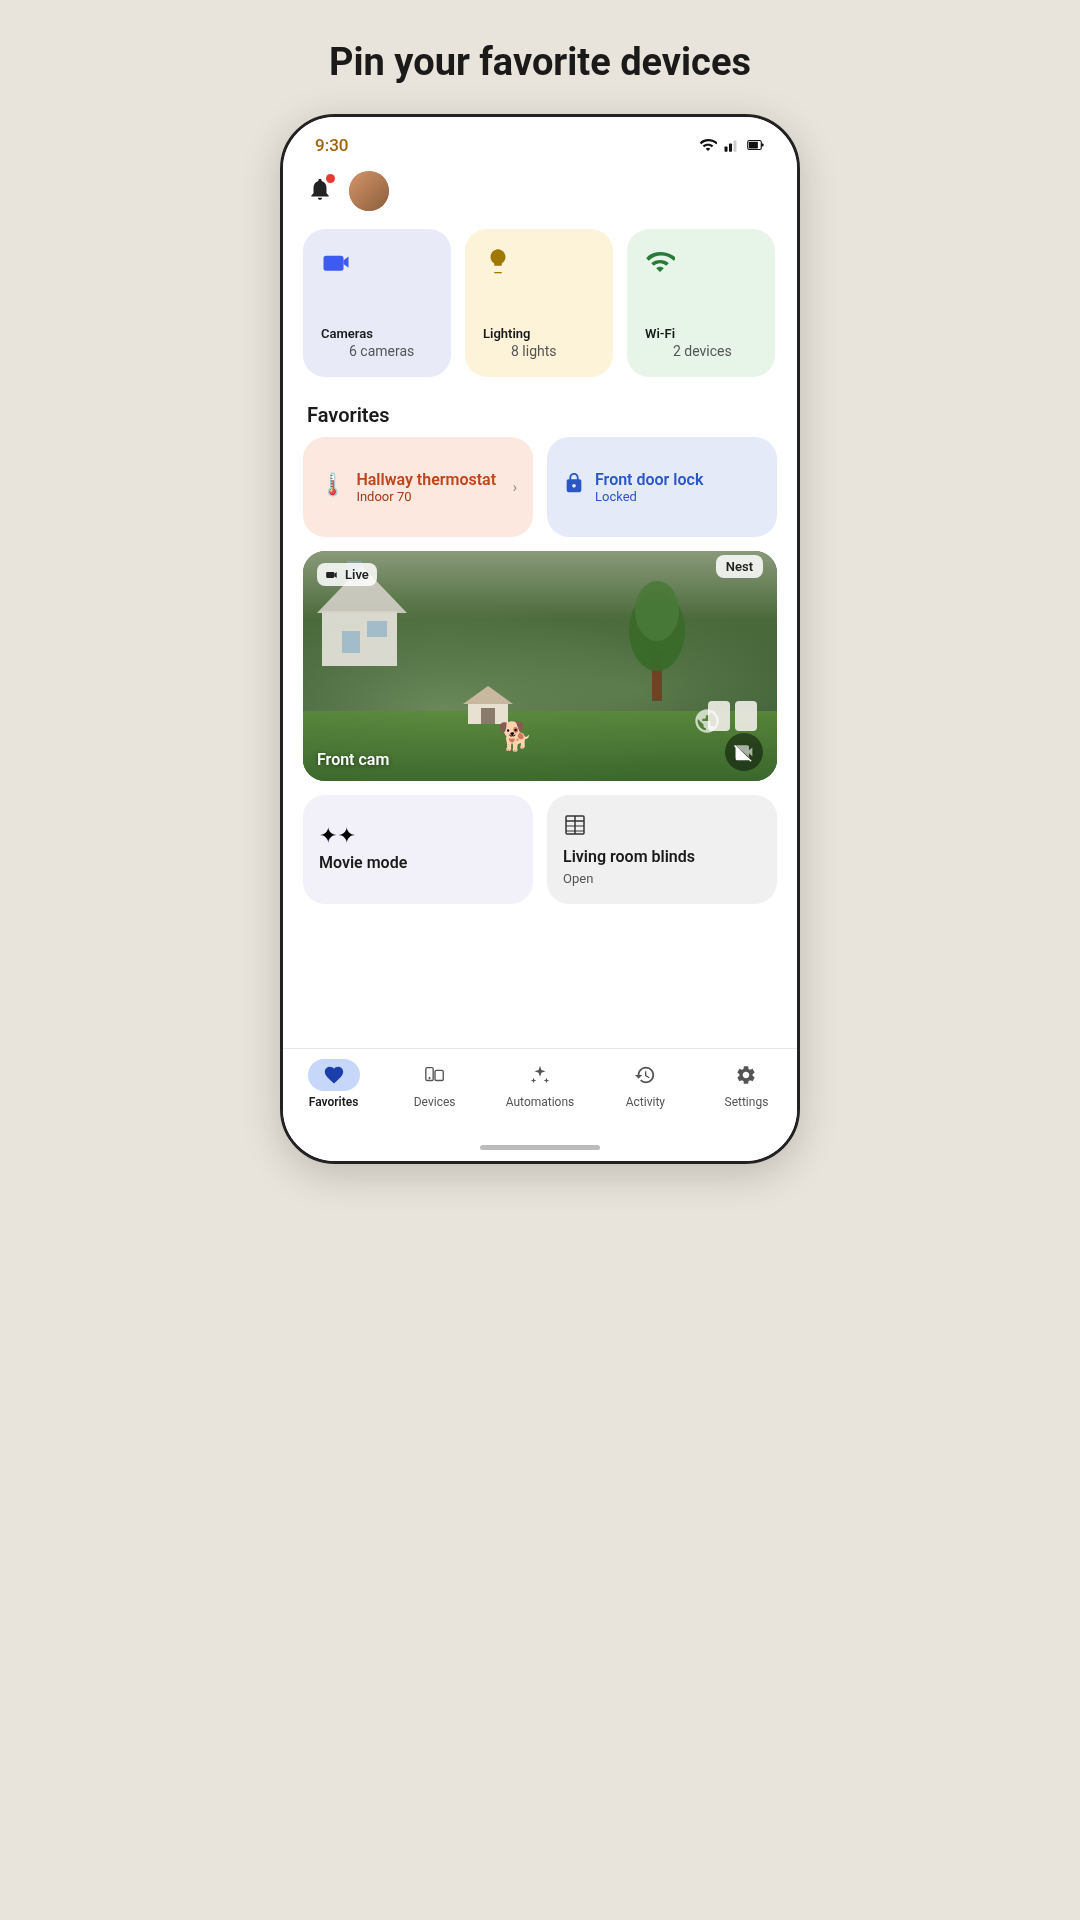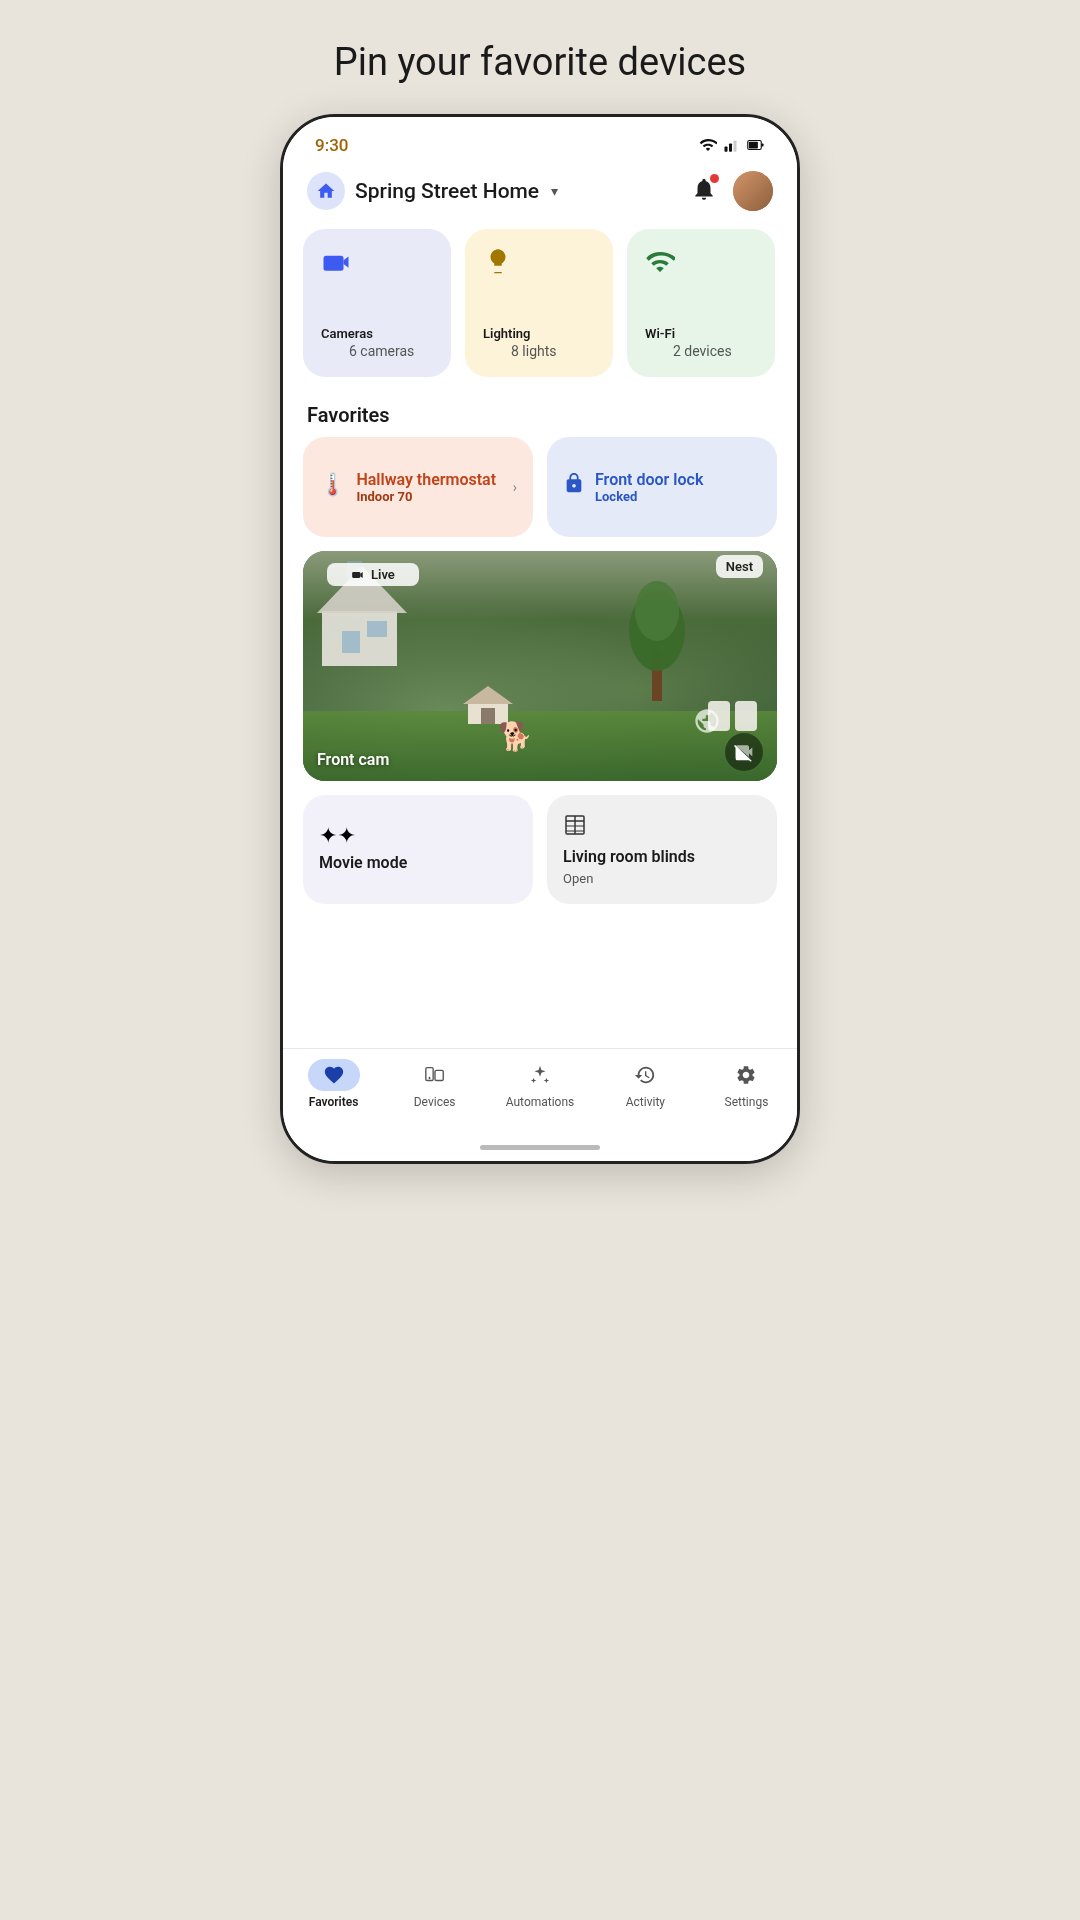--- a/index.html
+++ b/index.html
@@ -8,21 +8,21 @@
       display: flex;
       flex-direction: column;
       align-items: center;
       justify-content: flex-start;
       min-height: 100vh;
       font-family: 'Google Sans', Roboto, Arial, sans-serif;
       padding: 40px 0 40px;
     }
     .page-title {
       font-size: 38px;
-      font-weight: 400;
+      font-weight: 700;
       color: #1a1a1a;
       margin-bottom: 30px;
       text-align: center;
     }
     .phone-frame {
       width: 520px;
       min-height: 1050px;
       background: #f8f8f8;
       border-radius: 55px;
       border: 3px solid #222;
@@ -176,21 +176,21 @@
     .fav-lock { background: #e4eaf8; }
     .fav-icon { font-size: 22px; margin-top: 2px; }
     .fav-name {
       font-size: 16px;
       font-weight: 600;
     }
     .fav-name-thermostat { color: #c0441a; }
     .fav-name-lock { color: #2a56c6; }
     .fav-status {
       font-size: 13px;
-      font-weight: 700;
+      font-weight: 400;
     }
     .fav-status-thermostat { color: #a33a14; }
     .fav-status-lock { color: #2a56c6; }
     .fav-chevron { font-size: 14px; color: #888; margin-left: auto; align-self: center; }
     
     .camera-feed {
       margin: 0 20px 14px;
       border-radius: 22px;
       overflow: hidden;
       height: 230px;
@@ -232,24 +232,24 @@
     
     .camera-pet {
       position: absolute;
       left: 195px;
       bottom: 28px;
       font-size: 28px;
     }
     .camera-live-badge {
       position: absolute;
       top: 12px;
-      left: 24px;
+      left: 14px;
       background: rgba(255,255,255,0.85);
       border-radius: 8px;
-      padding: 4px 24px;
+      padding: 4px 8px;
       display: flex;
       align-items: center;
       gap: 6px;
       font-size: 13px;
       font-weight: 600;
       color: #222;
     }
     .nest-badge {
       position: absolute;
       top: 4px;
@@ -395,29 +395,20 @@
 
       <svg viewBox="0 0 24 24" fill="#111" width="22" height="18">
         <rect x="1" y="6" width="18" height="12" rx="2" stroke="#111" stroke-width="1.5" fill="none"></rect>
         <rect x="2.5" y="7.5" width="12" height="9" rx="1" fill="#111"></rect>
         <rect x="19" y="10" width="3" height="4" rx="1" fill="#111"></rect>
       </svg>
     </div>
   </div>
 
   <div class="app-header">
-    <div class="home-selector">
-      <div class="home-icon-wrap">
-        <svg width="20" height="20" viewBox="0 0 24 24" fill="#3d5af1">
-          <path d="M10 20v-6h4v6h5v-8h3L12 3 2 12h3v8z"></path>
-        </svg>
-      </div>
-      <span class="home-name">Spring Street Home</span>
-      <span class="chevron-down">▾</span>
-    </div>
     <div class="header-right">
       <div class="bell-wrap">
         <svg width="26" height="26" viewBox="0 0 24 24" fill="#222">
           <path d="M12 22c1.1 0 2-.9 2-2h-4c0 1.1.9 2 2 2zm6-6v-5c0-3.07-1.63-5.64-4.5-6.32V4c0-.83-.67-1.5-1.5-1.5s-1.5.67-1.5 1.5v.68C7.64 5.36 6 7.92 6 11v5l-2 2v1h16v-1l-2-2z"></path>
         </svg>
         <div class="bell-dot"></div>
       </div>
       <div class="avatar">
         <div class="avatar-img"></div>
       </div>

